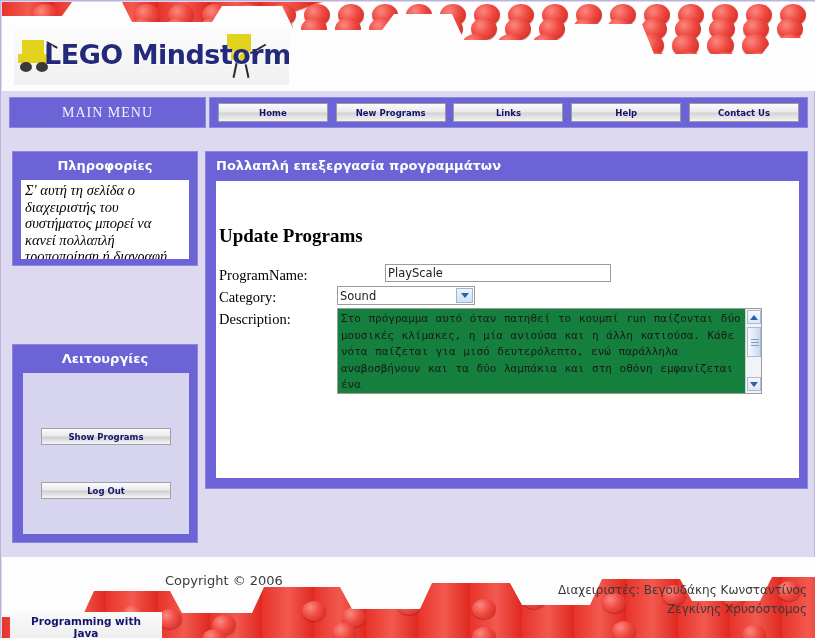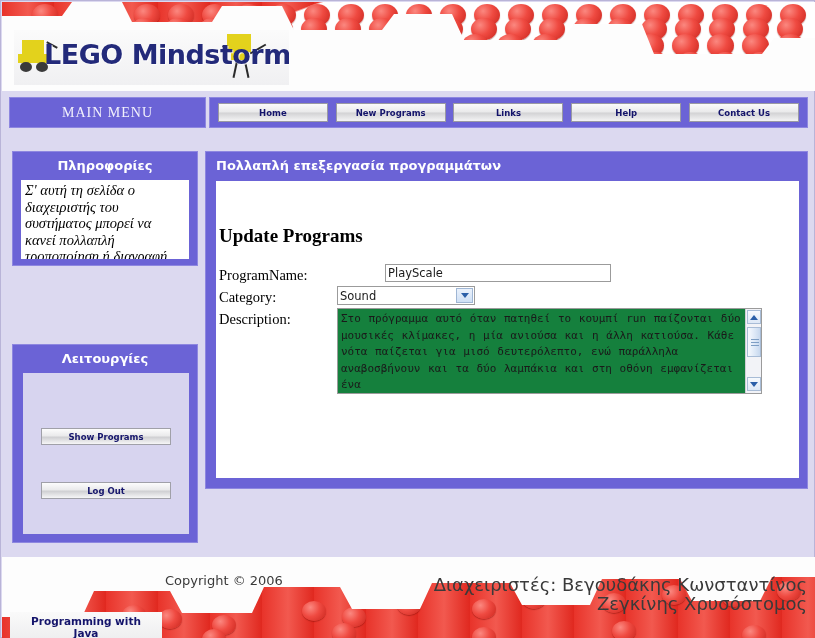--- a/index.html
+++ b/index.html
@@ -357,24 +357,24 @@
   }
   #copyright {
     position: absolute;
     left: 163px; top: 16px;
     font-family: "DejaVu Sans", sans-serif;
     font-size: 13px;
     color: #3a3a3a;
   }
   #admins {
     position: absolute;
-    right: 8px; top: 18px;
+    right: 8px; top: 24px;
     text-align: right;
     font-family: "DejaVu Sans", sans-serif;
-    font-size: 18px;
+    font-size: 12px;
     color: #3a3a3a;
     line-height: 19px;
   }
   #java-logo {
     position: absolute;
     left: 8px; top: 55px;
     width: 152px; height: 30px;
     background: linear-gradient(180deg, #fafafa 0%, #ededee 100%);
     display: flex; flex-direction: column;
     align-items: center; justify-content: center;

